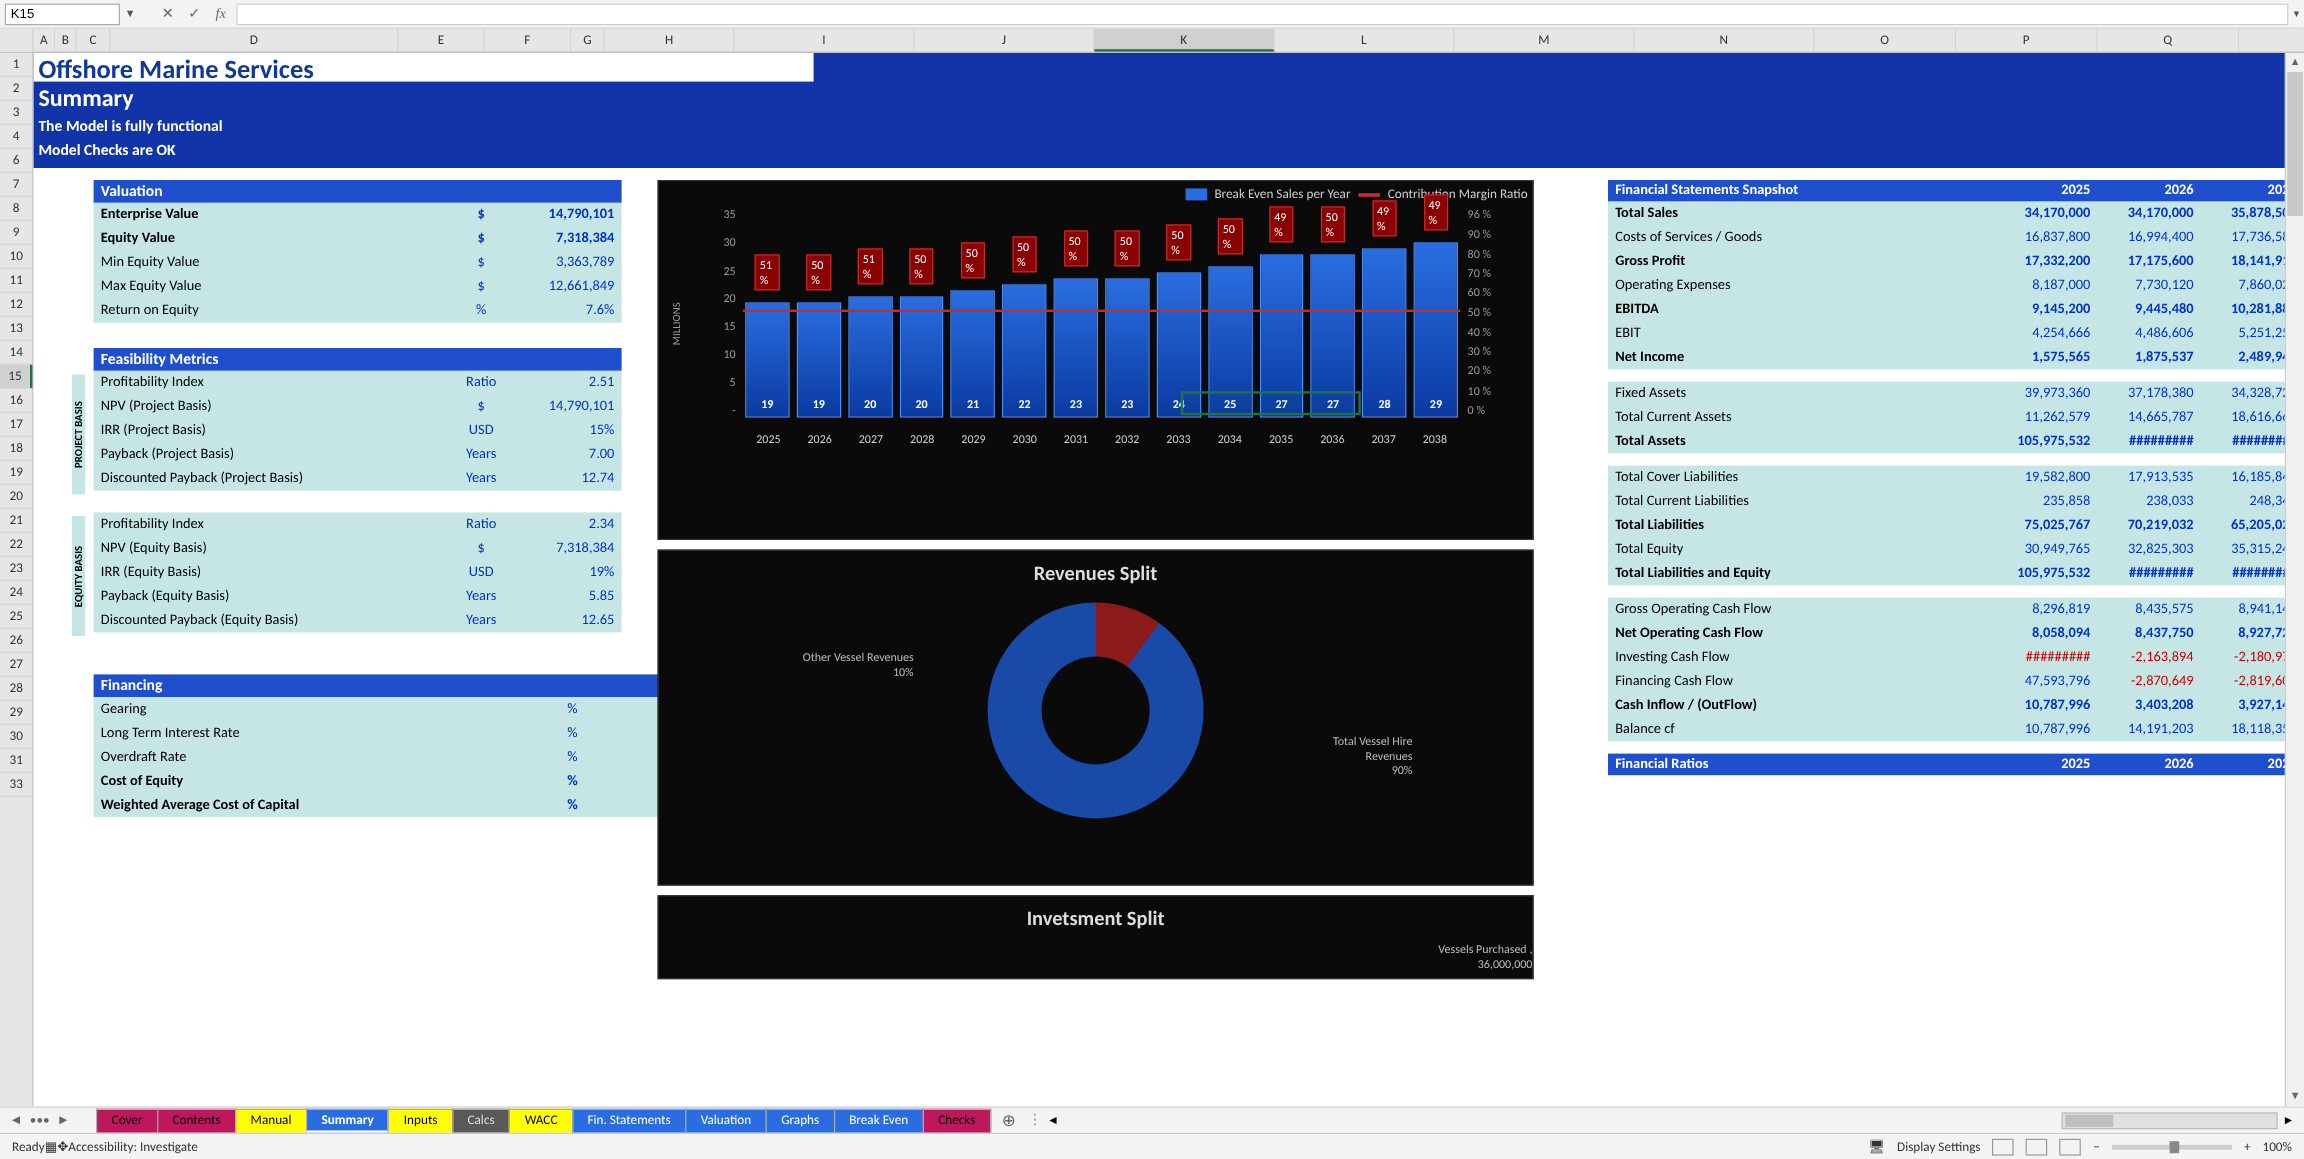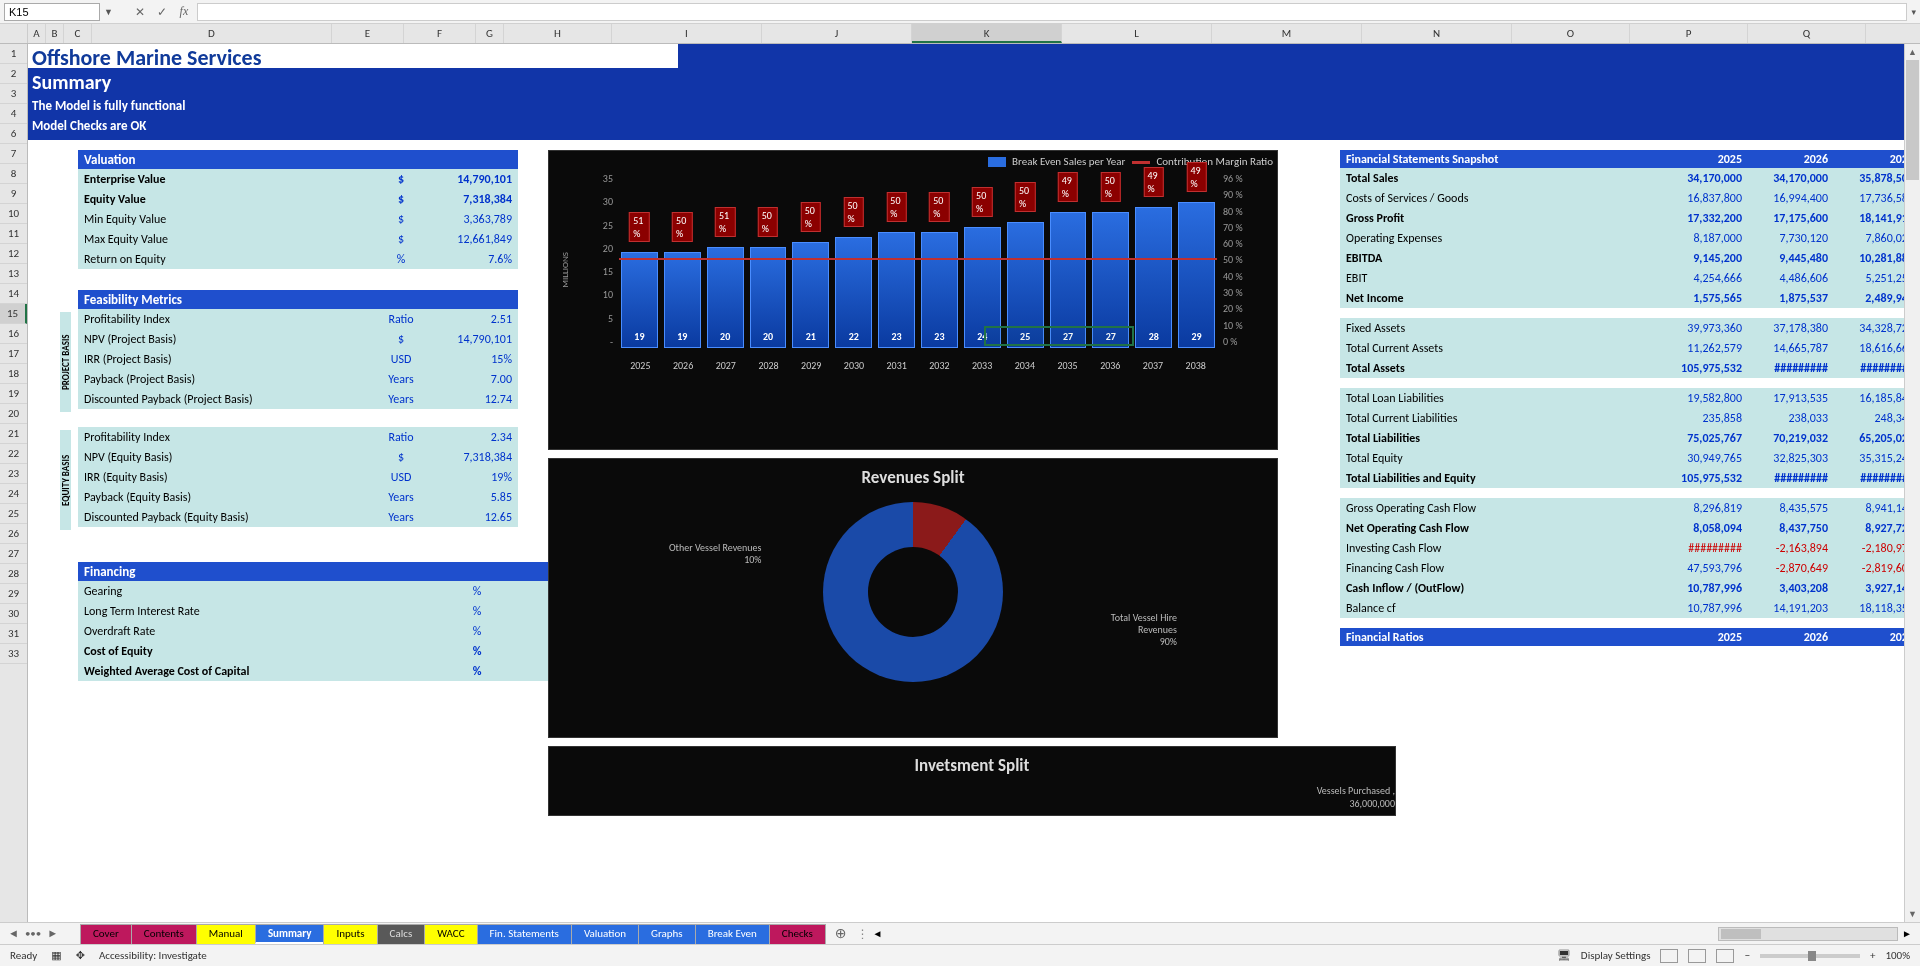--- a/index.html
+++ b/index.html
@@ -89,21 +89,21 @@
 .tab.yellow { background: #ffff00; }
 .tab.blue { background: #2a6de0; color: #fff; }
 .tab.grey { background: #595959; color: #ddd; }
 .tab.active { background: #2a6de0; color: #fff; font-weight: bold; border-bottom: 2px solid #fff; }
 .addtab { padding: 0 10px; color: #666; font-size: 14px; }
 .hscroll { flex: 1; display: flex; align-items: center; justify-content: flex-end; padding-right: 8px; gap: 4px; }
 .hsb { flex: 1; max-width: 180px; height: 14px; background: #e0e0e0; border: 1px solid #bbb; position: relative; margin-left: auto; }
 .hsb-thumb { position: absolute; left: 2px; top: 1px; bottom: 1px; width: 40px; background: #bfbfbf; }
 
 
-.status { height: 22px; background: #f3f3f3; border-top: 1px solid #ccc; display: flex; align-items: center; padding: 0 10px; font-size: 11px; color: #333; gap: 14px; }
+.status { height: 22px; background: #f3f3f3; border-top: 1px solid #ccc; display: flex; align-items: center; padding: 0 10px; font-size: 11px; color: #333; }
 .status .right { margin-left: auto; display: flex; gap: 10px; align-items: center; }
 .zoom-slider { width: 100px; height: 4px; background: #ccc; position: relative; }
 .zoom-thumb { position: absolute; left: 48px; top: -3px; width: 8px; height: 10px; background: #888; }
 .viewbtn { width: 18px; height: 14px; border: 1px solid #999; }
 
 .vscroll { position: absolute; right: 0; top: 0; bottom: 0; width: 16px; background: #f0f0f0; border-left: 1px solid #ccc; }
 .vsb-up, .vsb-dn { height: 16px; text-align: center; font-size: 9px; color: #666; line-height: 16px; }
 .vsb-track { position: absolute; top: 16px; bottom: 16px; left: 0; right: 0; }
 .vsb-thumb { position: absolute; top: 0; left: 1px; right: 1px; height: 120px; background: #c8c8c8; }
 
@@ -455,21 +455,21 @@
 
         <div class="chart" style="top:414px;left:520px;width:730px;height:280px">
           <div class="chart-title">Revenues Split</div>
           <div style="position:relative">
             <div class="donut"></div>
             <div class="donut-lbl" style="top:40px;left:120px">Other Vessel Revenues<br>10%</div>
             <div class="donut-lbl" style="top:110px;right:100px">Total Vessel Hire<br>Revenues<br>90%</div>
           </div>
         </div>
 
-        <div class="chart" style="top:702px;left:520px;width:848px;height:70px">
+        <div class="chart" style="top:702px;left:520px;width:730px;height:70px">
           <div class="chart-title">Invetsment Split</div>
           <div style="text-align:right;color:#bbb;font-size:10px;">Vessels Purchased ,<br>36,000,000</div>
         </div>
 
         <div class="snap">
           <div class="snap-hdr">
             <span class="l">Financial Statements Snapshot</span>
             <span class="y">2025</span>
             <span class="y">2026</span>
             <span class="y">2027</span>
@@ -536,21 +536,21 @@
                 <div class="srow bold">
                   <span class="l">Total Assets</span>
                   <span class="v">105,975,532</span>
                   <span class="v">#########</span>
                   <span class="v">#########</span>
                 </div>
               </div>
               <div class="gap"></div>
               <div class="snap-body">
                 <div class="srow">
-                  <span class="l">Total Loan Liabilities</span>
+                  <span class="l">Total Cover Liabilities</span>
                   <span class="v">19,582,800</span>
                   <span class="v">17,913,535</span>
                   <span class="v">16,185,848</span>
                 </div>
                 <div class="srow">
                   <span class="l">Total Current Liabilities</span>
                   <span class="v">235,858</span>
                   <span class="v">238,033</span>
                   <span class="v">248,342</span>
                 </div>

